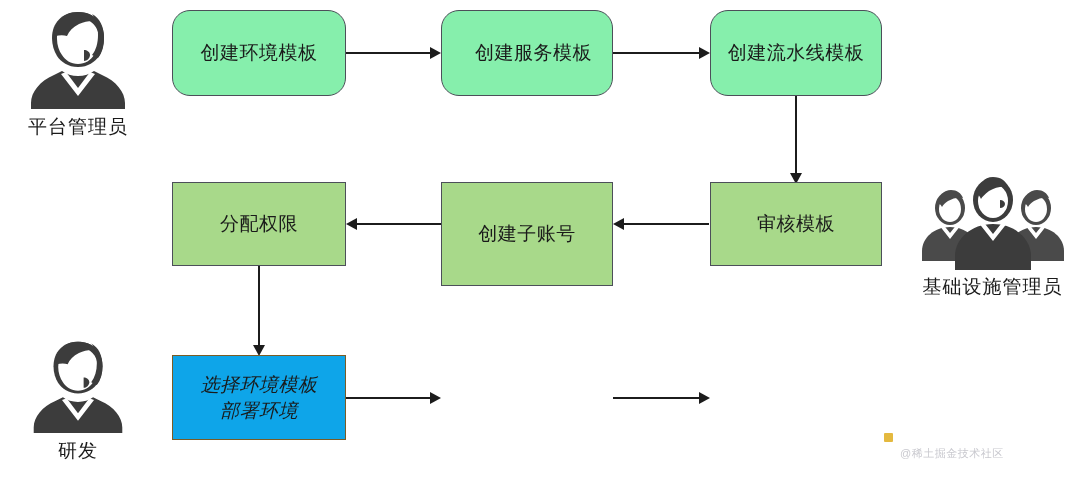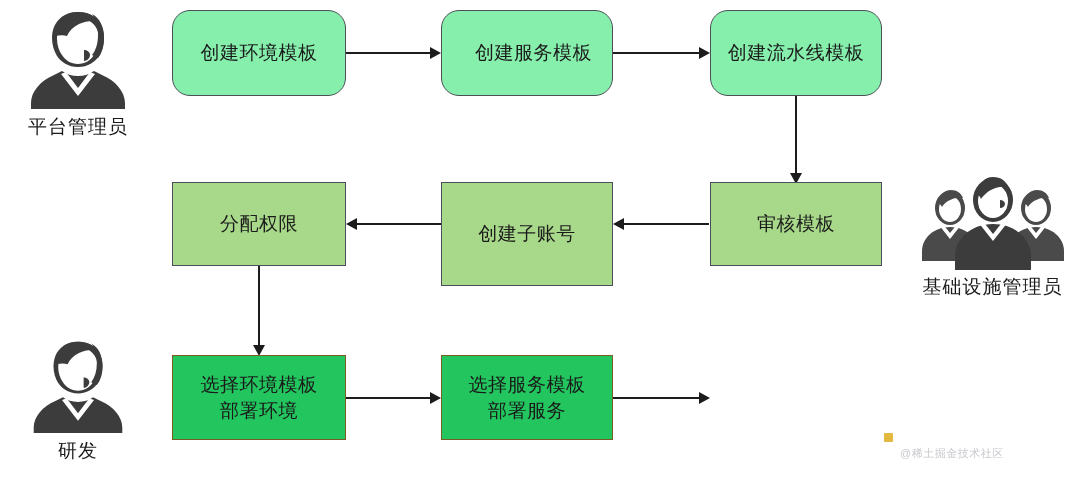--- a/index.html
+++ b/index.html
@@ -28,21 +28,21 @@
     text-align: center;
     color: #1a1a1a;
     font-size: 19px;
     line-height: 1.35;
     letter-spacing: .5px;
     border: 1.6px solid #57585c;
     white-space: pre-line;
   }
   .node.blue   { background: #86efac; border-color: #4c4f59; border-radius: 18px; }
   .node.green  { background: #a8d98a; border-color: #4c4f59; }
-  .node.orange { background: #22c55e; border-color: #7a5c25; }
+  .node.orange { background: #0ea5e9; border-color: #7a5c25; font-style: italic; }
 
   
   .conn {
     position: absolute;
     background: #1c1c1c;
   }
   .conn.h { height: 1.8px; }
   .conn.v { width: 1.8px; }
 
   .arrowhead {
@@ -129,22 +129,20 @@
 
   <div class="conn h" style="left:357px; top:223px; width:84px;"></div>
   <div class="arrowhead left" style="left:346px; top:217.5px;"></div>
 
   <div class="conn v" style="left:258px; top:266px; height:84px;"></div>
   <div class="arrowhead down" style="left:253px; top:345px;"></div>
 
   <div class="node orange" style="left:172px; top:355px; width:174px; height:85px;">选择环境模板
 部署环境</div>
 
-  <div class="node orange" style="left:441px; top:355px; width:172px; height:85px;">选择服务模板
-部署服务</div>
 
 
   <div class="conn h" style="left:346px; top:397px; width:85px;"></div>
   <div class="arrowhead right" style="left:430px; top:391.5px;"></div>
 
   <div class="conn h" style="left:613px; top:397px; width:86px;"></div>
   <div class="arrowhead right" style="left:699px; top:391.5px;"></div>
 
   <div class="actor" style="left:8px; top:6px; width:140px;">
     <svg class="actor-icon" width="112" height="104" viewBox="0 0 112 104">

